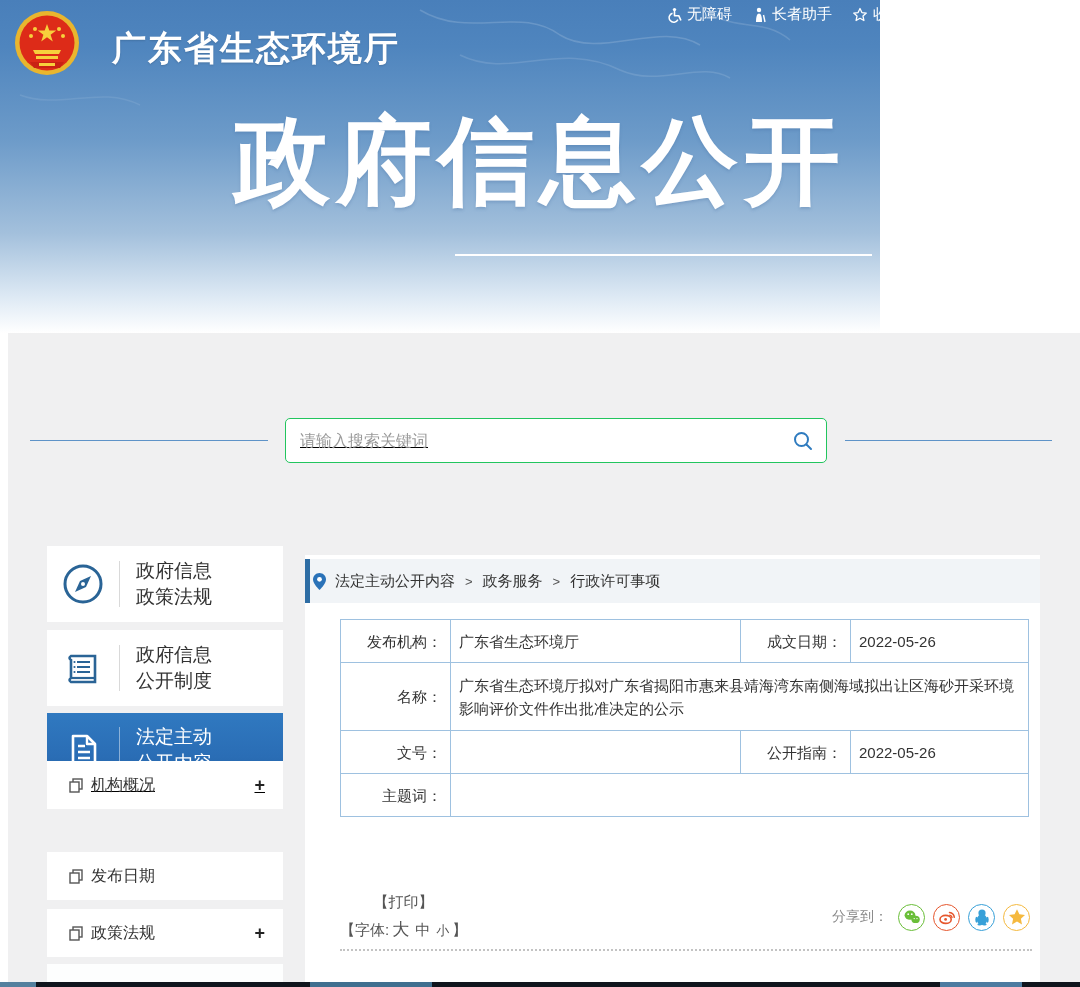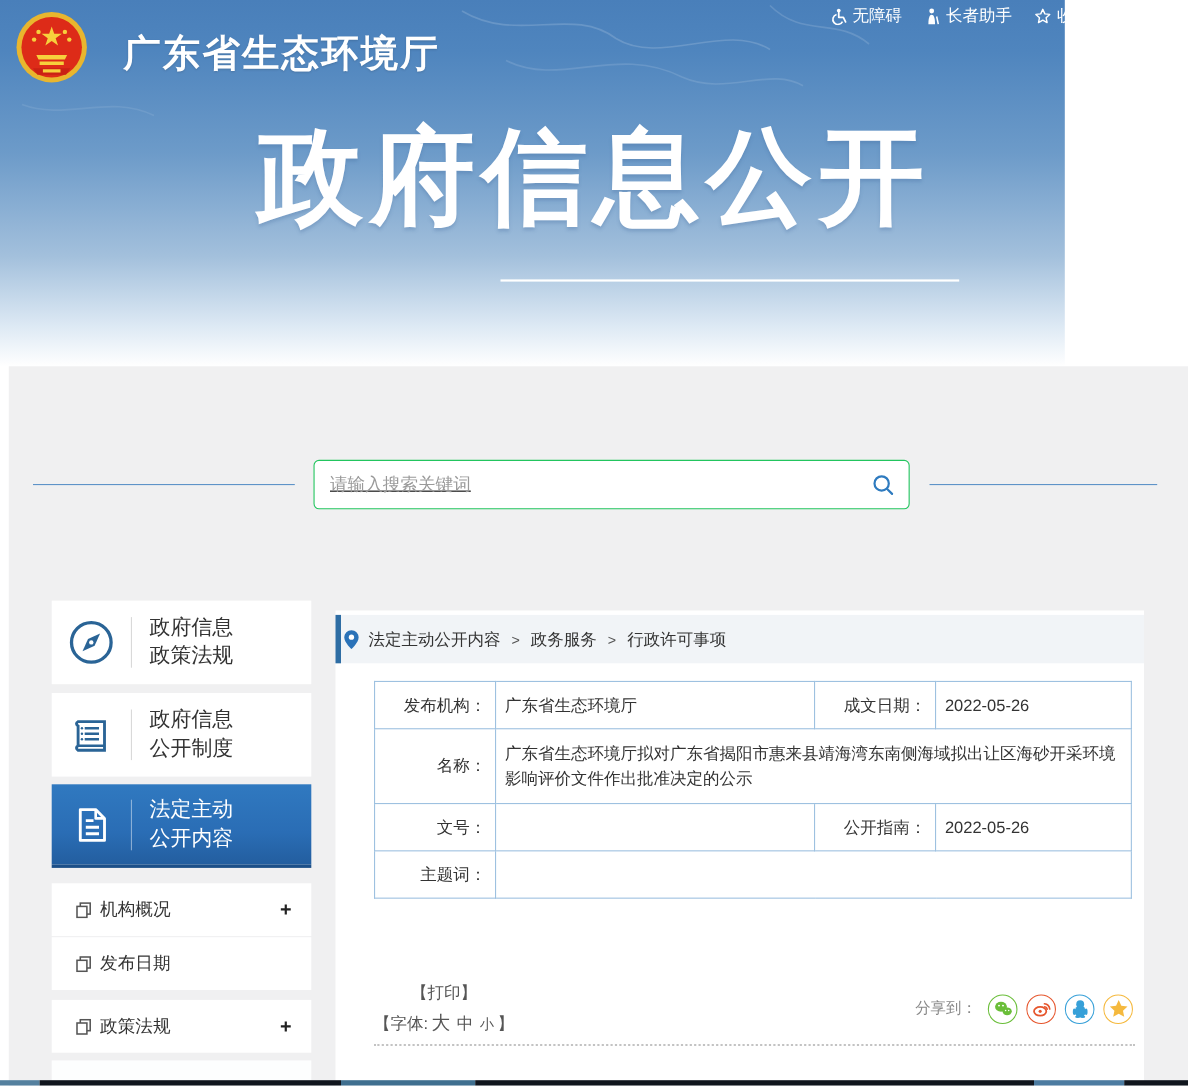--- a/index.html
+++ b/index.html
@@ -1,21 +1,21 @@
 <!DOCTYPE html>
 <html><head>
 <meta charset="utf-8">
 <style>
   * { margin:0; padding:0; box-sizing:border-box; }
   html,body { width:1080px; height:987px; overflow:hidden;
     font-family:"Liberation Sans","DejaVu Sans",sans-serif; background:#fff; }
   .stage { position:relative; width:1080px; height:987px; overflow:hidden; }
 
   
-  .header { position:absolute; left:0; top:0; width:968px; height:333px;
+  .header { position:absolute; left:0; top:0; width:880px; height:333px;
     background:linear-gradient(180deg,#497fba 0%,#4f85be 14%,#6d9bc9 42%,#a3c0dc 70%,#dde9f4 89%,#ffffff 100%); }
   .deco { position:absolute; left:0; top:0; width:1080px; height:120px; opacity:.35; }
   .topbar { position:absolute; top:5px; right:-8px; display:flex; gap:20px; align-items:center;
     color:#fff; font-size:15px; white-space:nowrap; }
   .toplink { display:flex; align-items:center; gap:5px; cursor:pointer; }
   .logo { position:absolute; left:14px; top:10px; width:66px; height:66px; }
   .site-name { position:absolute; left:112px; top:26px; font-size:34px; font-weight:bold;
     color:#fff; letter-spacing:2px; text-shadow:0 1px 2px rgba(0,0,0,.15); }
   .banner-title { position:absolute; left:0; top:98px; width:1080px; text-align:center;
     font-size:96px; font-weight:bold; color:#fff; letter-spacing:6px;
@@ -193,21 +193,21 @@
         <path d="M17 18 h7 M17 24 h12 M17 30 h12" stroke="#fff" stroke-width="2.6"></path>
       </svg>
     </span>
     <span class="v-div lite"></span>
     <span class="card-label">
       <span>法定主动</span><br>
       <span>公开内容</span>
     </span>
   </div>
 
-  <div class="side-link" style="top:803px;">
+  <div class="side-link" style="top:761px;text-decoration:underline;">
     <svg width="14" height="15" viewBox="0 0 14 15">
       <rect x="4" y="1" width="9" height="10" fill="#fff" stroke="#555" stroke-width="1.4"></rect>
       <rect x="1" y="4" width="9" height="10" fill="#fff" stroke="#555" stroke-width="1.4"></rect>
     </svg>
     <span class="lbl">机构概况</span>
     <span class="plus">+</span>
   </div>
 
   <div class="side-link" style="top:852px;">
     <svg width="14" height="15" viewBox="0 0 14 15">

